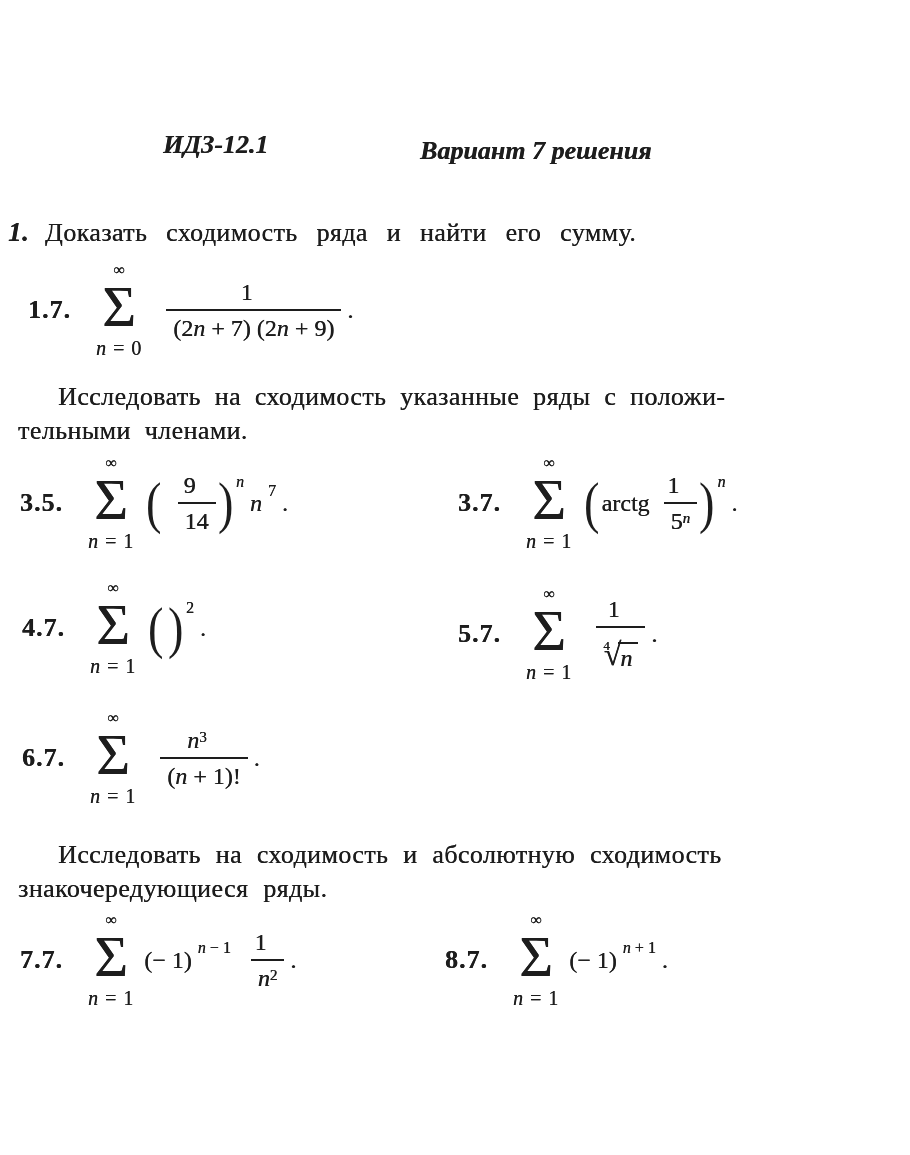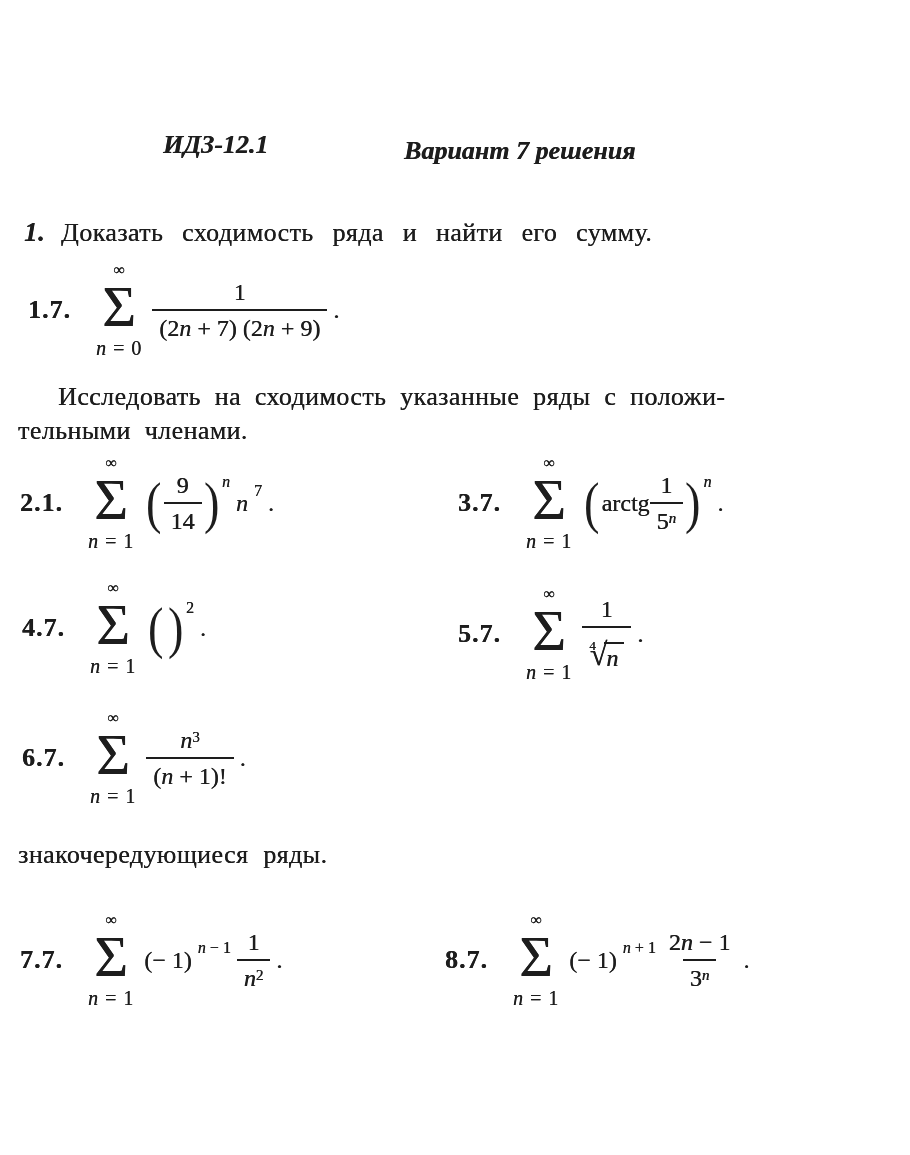--- a/index.html
+++ b/index.html
@@ -23,40 +23,40 @@
   .fbody{display:inline-flex;}
   .frow{display:inline-flex;align-items:center;font-size:24px;}
   .frow > *{margin:0 3px;}
   .frow i{font-style:italic;}
   .sum{display:inline-flex;flex-direction:column;align-items:center;margin:0 7px;line-height:1;}
   .sum-upper{font-size:16px;margin-bottom:1px;}
   .sigma{font-size:58px;line-height:0.95;}
   .sum-lower{font-size:20px;margin-top:4px;letter-spacing:1px;}
   .frac{display:inline-flex;flex-direction:column;align-items:center;text-align:center;line-height:1;}
   .num{padding:0 7px 5px;}
-  .den{border-top:2px solid currentColor;padding:5px 7px 1px;}
+  .den{border-top:2px solid currentColor;padding:5px 7px 1px;margin-left:14px;}
   .paren{display:inline-flex;align-items:center;}
   .pinner{display:inline-flex;align-items:center;}
   .pglyph{font-size:58px;line-height:1;transform:scaleX(0.8);font-weight:normal;text-shadow:none;}
   .paren-sup{font-size:16px;align-self:flex-start;margin-left:1px;margin-top:0;}
   sup.msup{font-size:15px;line-height:0;}
   .frow > sup.msup{position:relative;top:-12px;font-size:16px;}
   .den sup.msup, .num sup.msup{vertical-align:6px;}
   .root{display:inline-flex;align-items:flex-start;line-height:1;}
   .root-idx{font-size:13px;position:relative;top:-3px;margin-right:-6px;}
   .radical{font-size:32px;line-height:0.78;position:relative;top:0;}
   .radicand{border-top:2px solid currentColor;padding:2px 6px 0 2px;margin-left:-3px;}
 </style>
 </head>
 <body>
 
 <div class="hspan" style="left:163px;top:130px">ИДЗ-12.1</div>
-<div class="hspan" style="left:404px;top:136px">Вариант 7 решения</div>
-
-<div class="para" id="intro" style="left:24px;top:215px">
+<div class="hspan" style="left:420px;top:136px">Вариант 7 решения</div>
+
+<div class="para" id="intro" style="left:8px;top:215px">
   <span class="intro-num">1.</span><span>Доказать сходимость ряда и найти его сумму.</span>
 </div>
 
 <div class="fblock" style="left:28px;top:262px">
   <span class="flabel">1.7.</span>
   <span class="fbody">
       <span class="frow">
         <span class="sum">
           <span class="sum-upper">∞</span>
           <span class="sigma">Σ</span>
@@ -70,21 +70,21 @@
       </span>
     </span>
 </div>
 
 <div class="para" id="sec-pos" style="left:18px;top:380px">
   <div class="line indent">Исследовать на сходимость указанные ряды с положи-</div>
   <div class="line">тельными членами.</div>
 </div>
 
 <div class="fblock" style="left:20px;top:455px">
-  <span class="flabel">2.1.</span>
+  <span class="flabel">3.5.</span>
   <span class="fbody">
       <span class="frow">
         <span class="sum">
           <span class="sum-upper">∞</span>
           <span class="sigma">Σ</span>
           <span class="sum-lower"><i>n</i><span> = 1</span></span>
         </span>
         <span class="paren">
           <span class="pglyph">(</span>
           <span class="pinner">
@@ -180,20 +180,21 @@
         <span class="frac">
           <span class="num"><span class="mix"><i>n</i></span><sup class="msup"><span>3</span></sup></span>
           <span class="den"><span class="mix"><span>(</span><i>n</i><span> + 1)!</span></span></span>
         </span>
         <span class="up">.</span>
       </span>
     </span>
 </div>
 
 <div class="para" id="sec-alt" style="left:18px;top:838px">
+  <div class="line indent">Исследовать на сходимость и абсолютную сходимость</div>
   <div class="line">знакочередующиеся ряды.</div>
 </div>
 
 <div class="fblock" style="left:20px;top:912px">
   <span class="flabel">7.7.</span>
   <span class="fbody">
       <span class="frow">
         <span class="sum">
           <span class="sum-upper">∞</span>
           <span class="sigma">Σ</span>
@@ -213,20 +214,16 @@
   <span class="flabel">8.7.</span>
   <span class="fbody">
       <span class="frow">
         <span class="sum">
           <span class="sum-upper">∞</span>
           <span class="sigma">Σ</span>
           <span class="sum-lower"><i>n</i><span> = 1</span></span>
         </span>
         <span class="mix"><span>(− 1)</span></span>
         <sup class="msup"><i>n</i><span> + 1</span></sup>
-        <span class="frac">
-          <span class="num"><span class="mix"><span>2</span><i>n</i><span> − 1</span></span></span>
-          <span class="den"><span class="mix"><span>3</span></span><sup class="msup"><i>n</i></sup></span>
-        </span>
         <span class="up">.</span>
       </span>
     </span>
 </div>
 
 </body></html>

